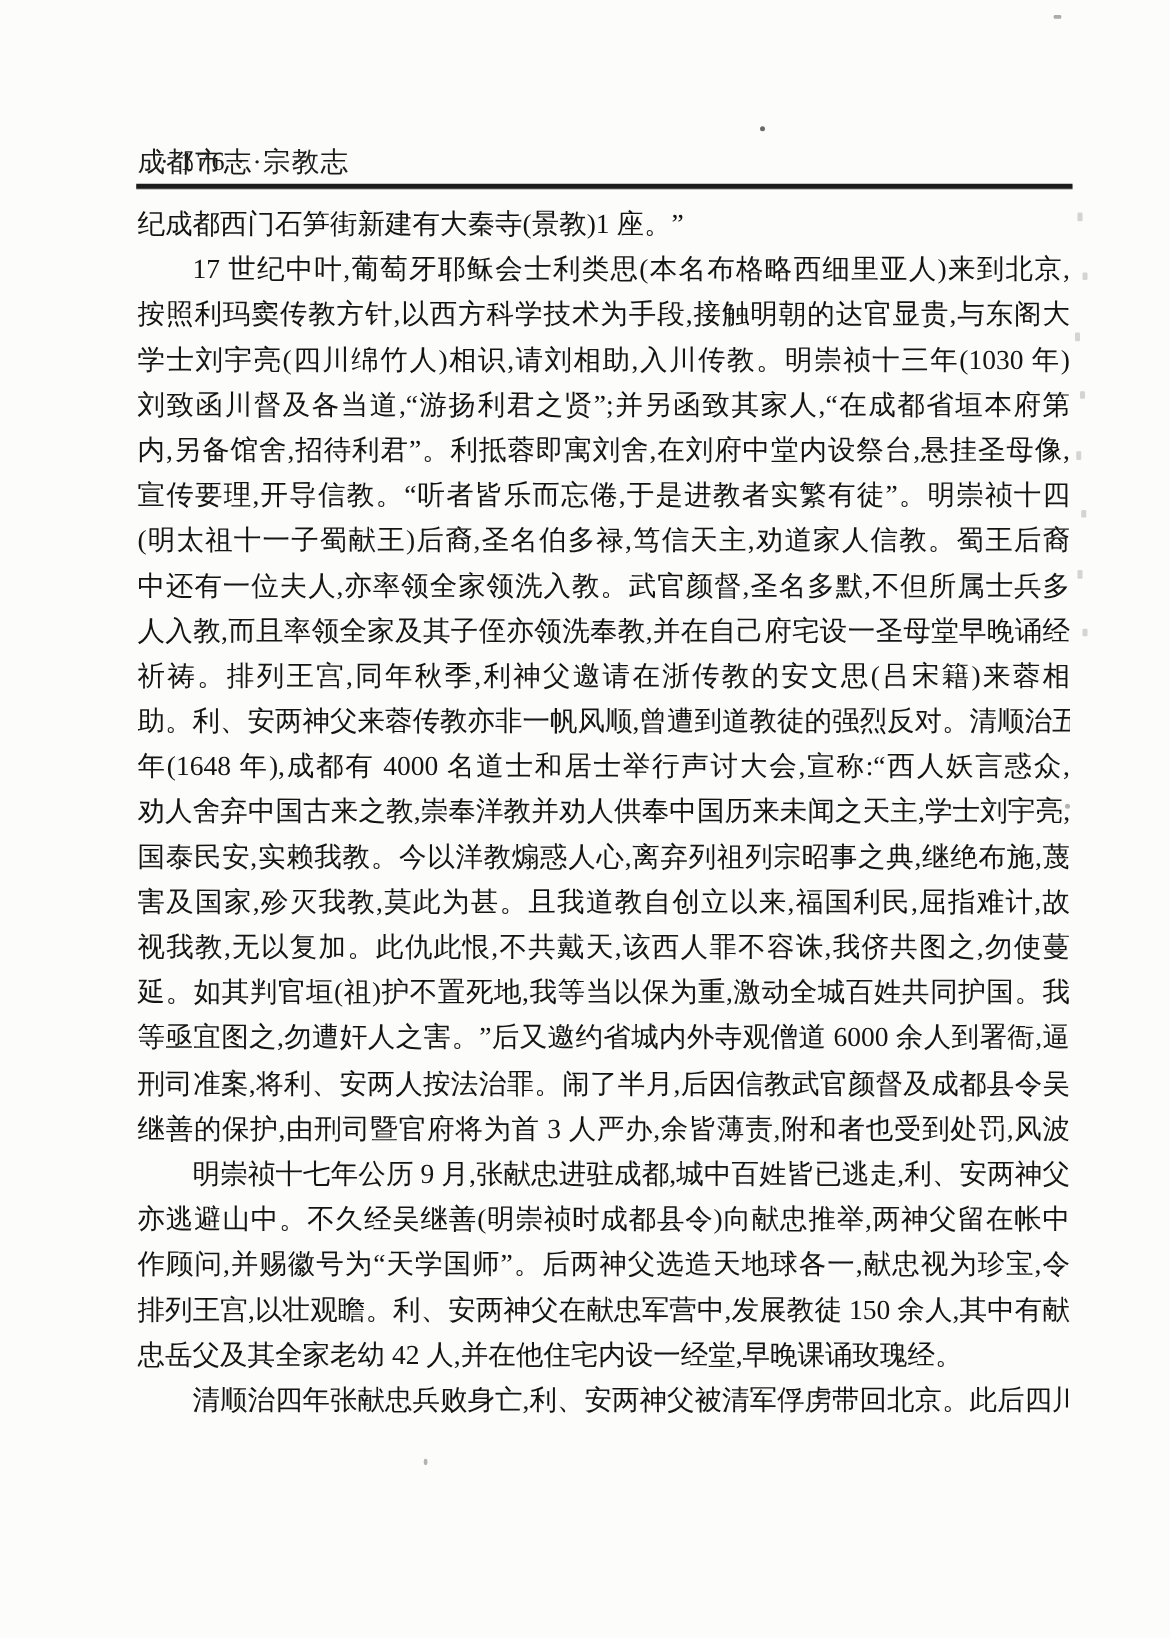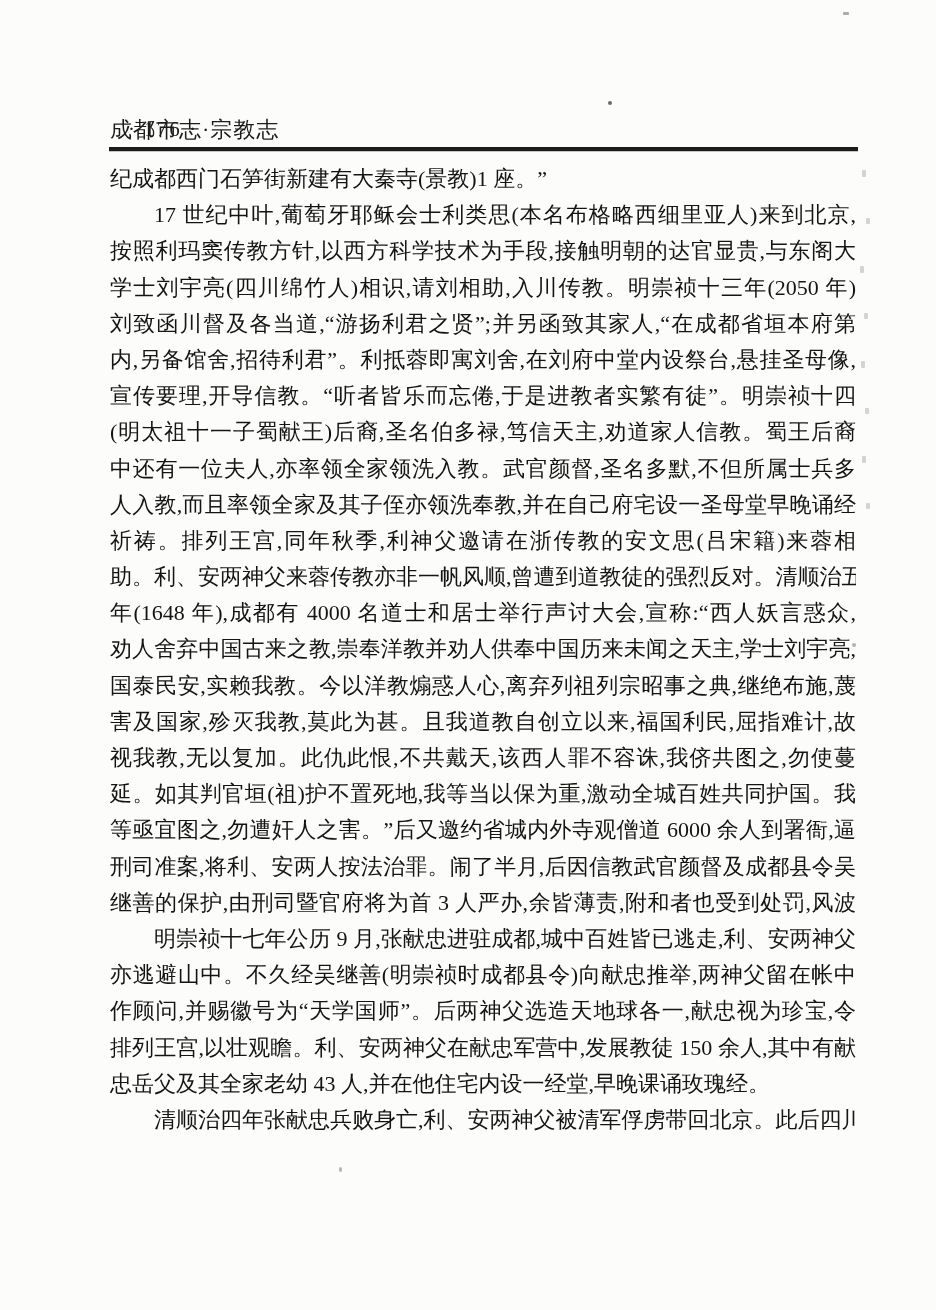--- a/index.html
+++ b/index.html
@@ -53,21 +53,21 @@
   <div class="page-number">· 176 ·</div>
   <div class="header-title">成都市志·宗教志</div>
   <div class="header-rule"></div>
 
   <div class="body-text">
 
     <div class="line short">纪成都西门石笋街新建有大秦寺(景教)1 座。”</div>
 
     <div class="line p-start">17 世纪中叶,葡萄牙耶稣会士利类思(本名布格略西细里亚人)来到北京,</div>
     <div class="line">按照利玛窦传教方针,以西方科学技术为手段,接触明朝的达官显贵,与东阁大</div>
-    <div class="line">学士刘宇亮(四川绵竹人)相识,请刘相助,入川传教。明崇祯十三年(2050 年)</div>
+    <div class="line">学士刘宇亮(四川绵竹人)相识,请刘相助,入川传教。明崇祯十三年(1030 年)</div>
     <div class="line">刘致函川督及各当道,“游扬利君之贤”;并另函致其家人,“在成都省垣本府第</div>
     <div class="line">内,另备馆舍,招待利君”。利抵蓉即寓刘舍,在刘府中堂内设祭台,悬挂圣母像,</div>
     <div class="line">宣传要理,开导信教。“听者皆乐而忘倦,于是进教者实繁有徒”。明崇祯十四</div>
     <div class="line">(明太祖十一子蜀献王)后裔,圣名伯多禄,笃信天主,劝道家人信教。蜀王后裔</div>
     <div class="line">中还有一位夫人,亦率领全家领洗入教。武官颜督,圣名多默,不但所属士兵多</div>
     <div class="line">人入教,而且率领全家及其子侄亦领洗奉教,并在自己府宅设一圣母堂早晚诵经</div>
     <div class="line">祈祷。排列王宫,同年秋季,利神父邀请在浙传教的安文思(吕宋籍)来蓉相</div>
     <div class="line">助。利、安两神父来蓉传教亦非一帆风顺,曾遭到道教徒的强烈反对。清顺治五</div>
     <div class="line">年(1648 年),成都有 4000 名道士和居士举行声讨大会,宣称:“西人妖言惑众,</div>
     <div class="line">劝人舍弃中国古来之教,崇奉洋教并劝人供奉中国历来未闻之天主,学士刘宇亮,</div>
@@ -76,21 +76,21 @@
     <div class="line">视我教,无以复加。此仇此恨,不共戴天,该西人罪不容诛,我侪共图之,勿使蔓</div>
     <div class="line">延。如其判官垣(祖)护不置死地,我等当以保为重,激动全城百姓共同护国。我</div>
     <div class="line">等亟宜图之,勿遭奸人之害。”后又邀约省城内外寺观僧道 6000 余人到署衙,逼</div>
     <div class="line">刑司准案,将利、安两人按法治罪。闹了半月,后因信教武官颜督及成都县令吴</div>
     <div class="line">继善的保护,由刑司暨官府将为首 3 人严办,余皆薄责,附和者也受到处罚,风波</div>
 
     <div class="line p-start">明崇祯十七年公历 9 月,张献忠进驻成都,城中百姓皆已逃走,利、安两神父</div>
     <div class="line">亦逃避山中。不久经吴继善(明崇祯时成都县令)向献忠推举,两神父留在帐中</div>
     <div class="line">作顾问,并赐徽号为“天学国师”。后两神父选造天地球各一,献忠视为珍宝,令</div>
     <div class="line">排列王宫,以壮观瞻。利、安两神父在献忠军营中,发展教徒 150 余人,其中有献</div>
-    <div class="line short">忠岳父及其全家老幼 43 人,并在他住宅内设一经堂,早晚课诵玫瑰经。</div>
+    <div class="line short">忠岳父及其全家老幼 42 人,并在他住宅内设一经堂,早晚课诵玫瑰经。</div>
 
     <div class="line p-start short">清顺治四年张献忠兵败身亡,利、安两神父被清军俘虏带回北京。此后四川</div>
   </div>
 
   <div class="speck" style="left:608px;top:101px;width:4px;height:4px;"></div>
   <div class="speck dash" style="left:843px;top:12px;width:6px;height:3px;opacity:.55;"></div>
   <div class="speck light dash" style="left:862px;top:170px;width:4px;height:7px;"></div>
   <div class="speck light dash" style="left:866px;top:218px;width:4px;height:6px;"></div>
   <div class="speck light dash" style="left:860px;top:266px;width:4px;height:7px;"></div>
   <div class="speck light dash" style="left:864px;top:313px;width:4px;height:6px;"></div>

